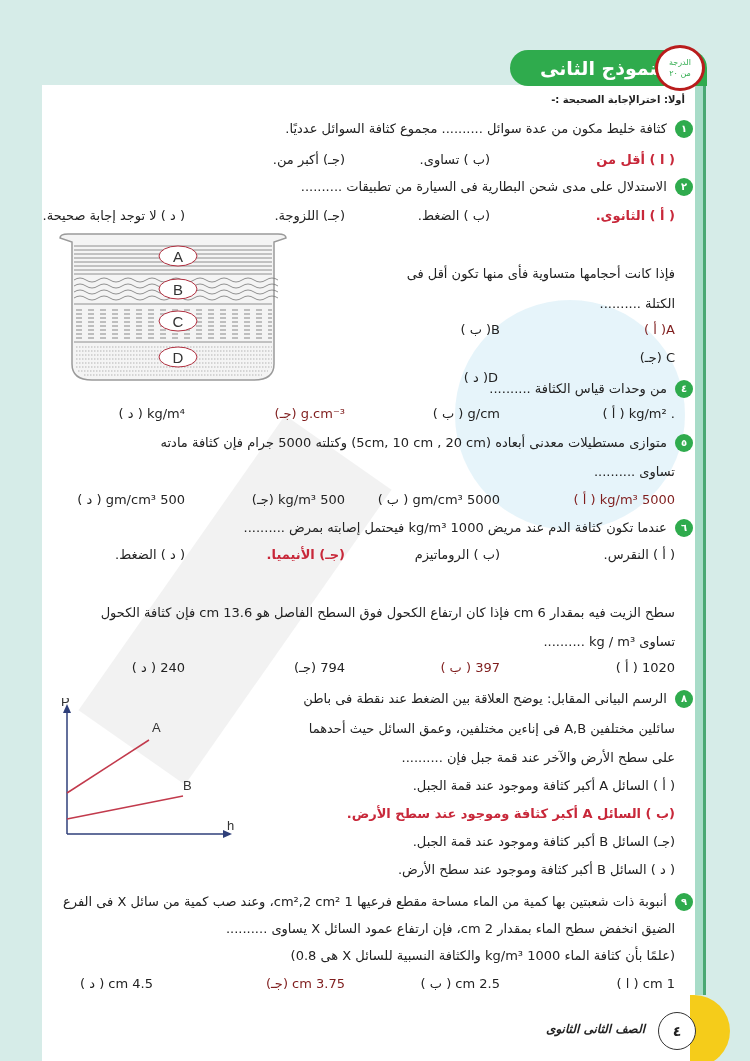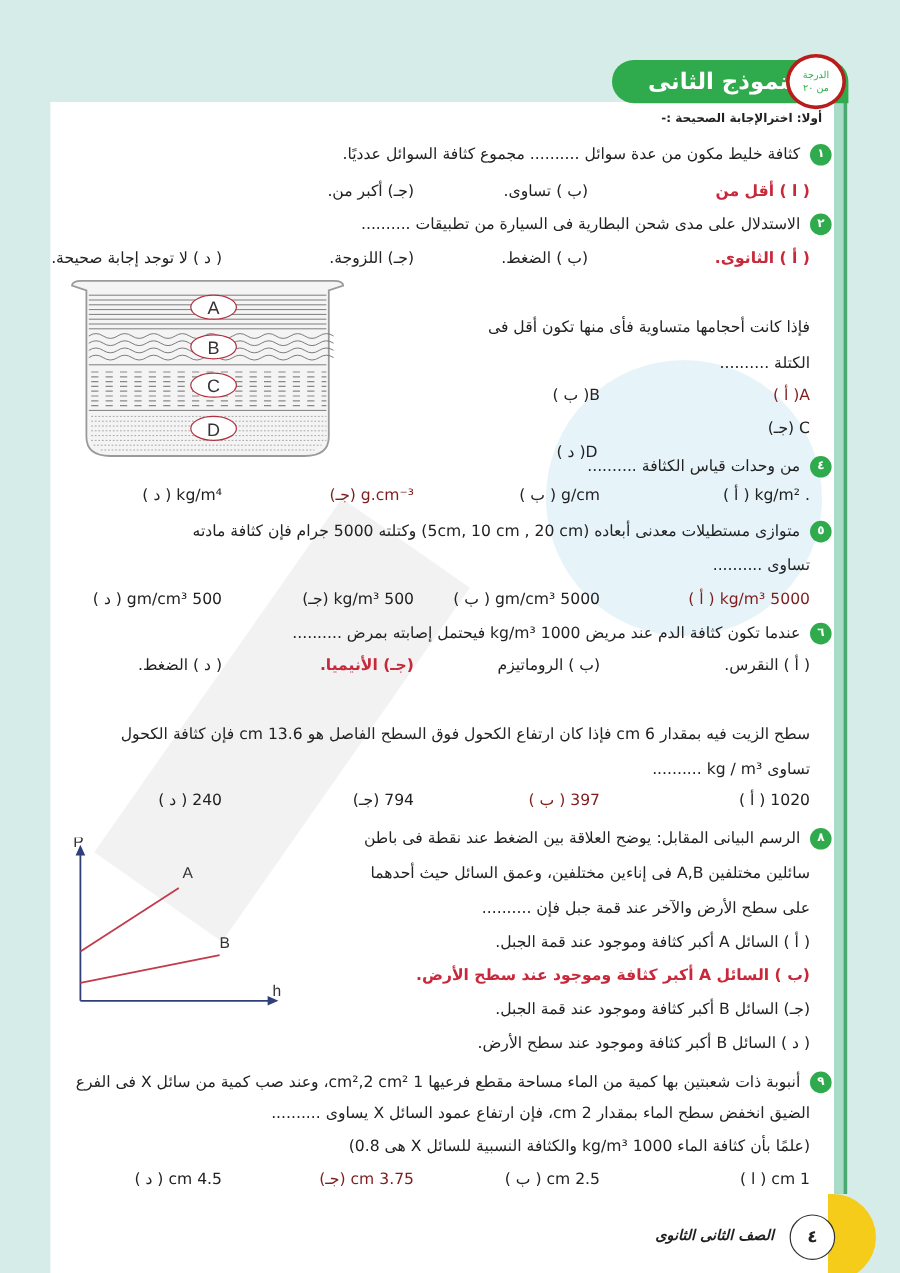--- a/index.html
+++ b/index.html
@@ -238,19 +238,19 @@
 
   <div class="q" style="top:893px;">
     <span class="num">٩</span>
     <span>أنبوبة ذات شعبتين بها كمية من الماء مساحة مقطع فرعيها 1 cm²,2 cm²، وعند صب كمية من سائل X فى الفرع</span>
   </div>
   <div class="q" style="top:921px;right:75px;">الضيق انخفض سطح الماء بمقدار 2 cm، فإن ارتفاع عمود السائل X يساوى ..........</div>
   <div class="q" style="top:948px;right:75px;">(علمًا بأن كثافة الماء 1000 kg/m³ والكثافة النسبية للسائل X هى 0.8)</div>
   <div class="opt" style="right:75px;top:976px;">1 cm ( ا )</div>
   <div class="opt" style="right:250px;top:976px;">2.5 cm ( ب )</div>
   <div class="opt correct" style="right:405px;top:976px;">3.75 cm (جـ)</div>
-  <div class="opt" style="right:565px;top:976px;">4.5 cm ( د )</div>
+  <div class="opt" style="right:597px;top:976px;">4.5 cm ( د )</div>
 
   <div class="footer-bg"></div>
   <div class="footer-yellow"></div>
   <div class="footer-circle">٤</div>
   <div class="footer-text">الصف الثانى الثانوى</div>
 </div>
 
 </body></html>

